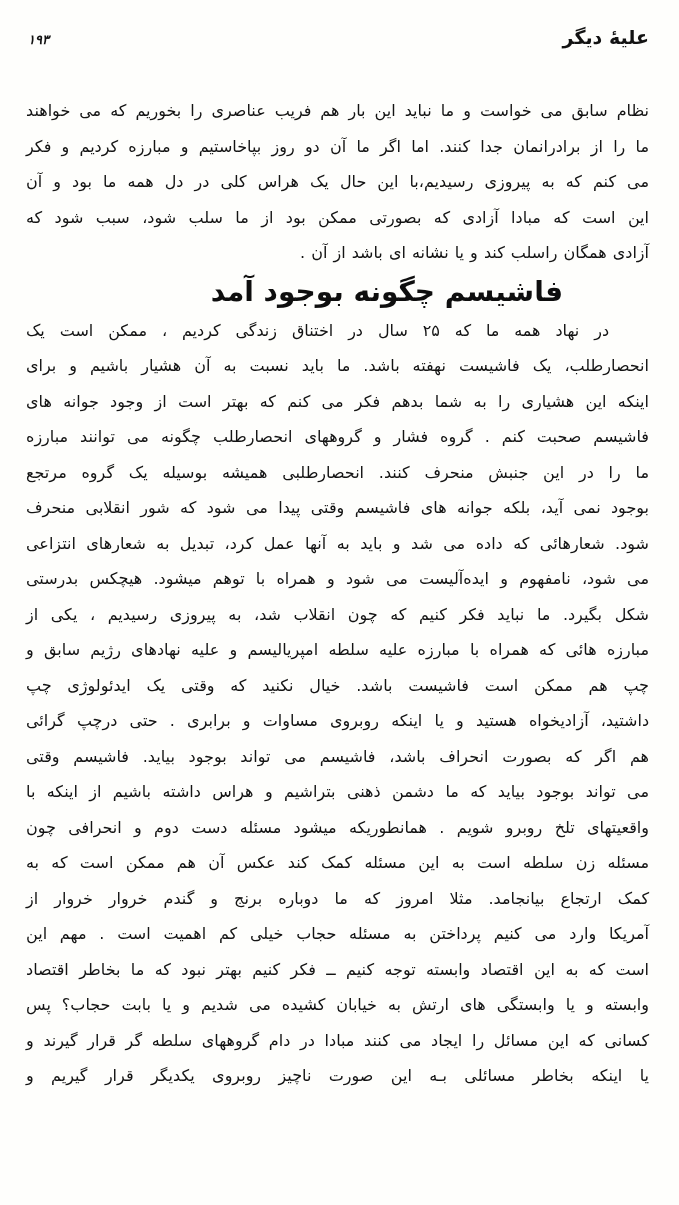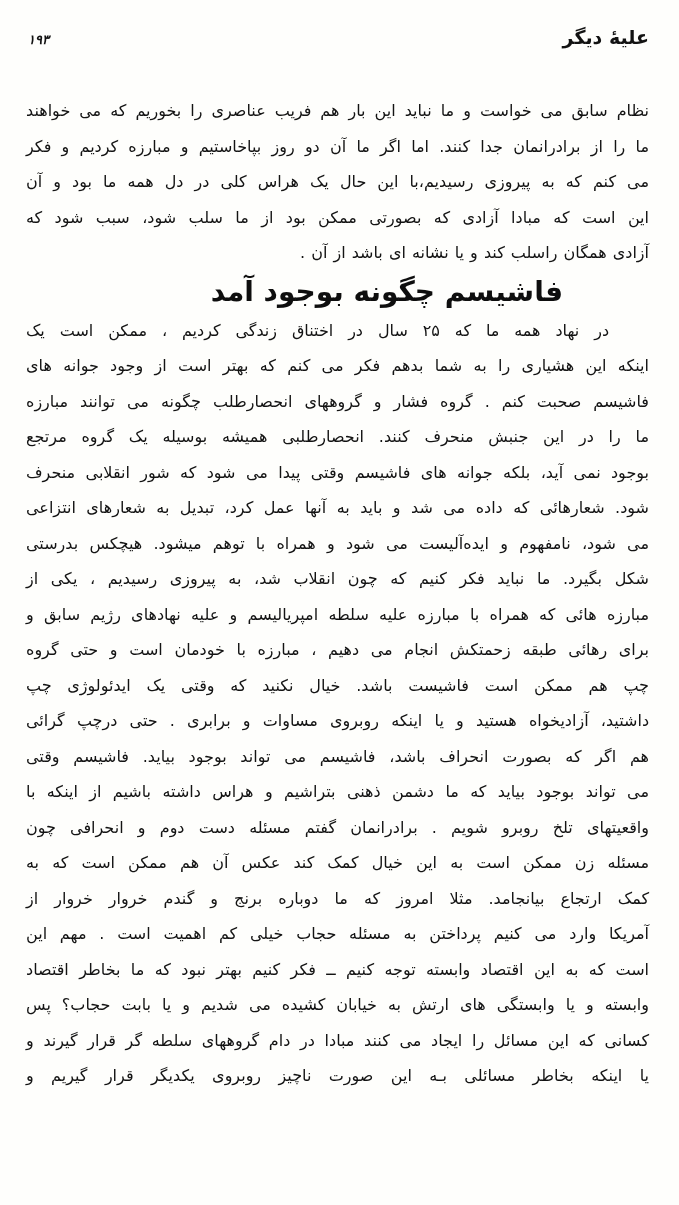--- a/index.html
+++ b/index.html
@@ -65,35 +65,35 @@
     <div class="page-number">۱۹۳</div>
   </div>
   <div class="body-text" id="text-body">
       <div class="line">نظام سابق می خواست و ما نباید این بار هم فریب عناصری را بخوریم که می خواهند</div>
       <div class="line">ما را از برادرانمان جدا کنند. اما اگر ما آن دو روز بپاخاستیم و مبارزه کردیم و فکر</div>
       <div class="line">می کنم که به پیروزی رسیدیم،با این حال یک هراس کلی در دل همه ما بود و آن</div>
       <div class="line">این است که مبادا آزادی که بصورتی ممکن بود از ما سلب شود، سبب شود که</div>
       <div class="line last">آزادی همگان راسلب کند و یا نشانه ای باشد از آن .</div>
       <div class="heading">فاشیسم چگونه بوجود آمد</div>
       <div class="line indent">در نهاد همه ما که ۲۵ سال در اختناق زندگی کردیم ، ممکن است یک</div>
+      <div class="line">انحصارطلب، یک فاشیست نهفته باشد. ما باید نسبت به آن هشیار باشیم و برای</div>
       <div class="line">اینکه این هشیاری را به شما بدهم فکر می کنم که بهتر است از وجود جوانه های</div>
       <div class="line">فاشیسم صحبت کنم . گروه فشار و گروههای انحصارطلب چگونه می توانند مبارزه</div>
       <div class="line">ما را در این جنبش منحرف کنند. انحصارطلبی همیشه بوسیله یک گروه مرتجع</div>
       <div class="line">بوجود نمی آید، بلکه جوانه های فاشیسم وقتی پیدا می شود که شور انقلابی منحرف</div>
       <div class="line">شود. شعارهائی که داده می شد و باید به آنها عمل کرد، تبدیل به شعارهای انتزاعی</div>
       <div class="line">می شود، نامفهوم و ایده‌آلیست می شود و همراه با توهم میشود. هیچکس بدرستی</div>
       <div class="line">شکل بگیرد. ما نباید فکر کنیم که چون انقلاب شد، به پیروزی رسیدیم ، یکی از</div>
       <div class="line">مبارزه هائی که همراه با مبارزه علیه سلطه امپریالیسم و علیه نهادهای رژیم سابق و</div>
-      <div class="line">برای رهائی طبقه زحمتکش انجام می دهیم ، مبارزه با خودمان است و حتی گروه</div>
       <div class="line">چپ هم ممکن است فاشیست باشد. خیال نکنید که وقتی یک ایدئولوژی چپ</div>
       <div class="line">داشتید، آزادیخواه هستید و یا اینکه روبروی مساوات و برابری . حتی درچپ گرائی</div>
       <div class="line">هم اگر که بصورت انحراف باشد، فاشیسم می تواند بوجود بیاید. فاشیسم وقتی</div>
       <div class="line">می تواند بوجود بیاید که ما دشمن ذهنی بتراشیم و هراس داشته باشیم از اینکه با</div>
-      <div class="line">واقعیتهای تلخ روبرو شویم . برادرانمان گفتم مسئله دست دوم و انحرافی چون</div>
-      <div class="line">مسئله زن ممکن است به این خیال کمک کند عکس آن هم ممکن است که به</div>
+      <div class="line">واقعیتهای تلخ روبرو شویم . همانطوریکه میشود مسئله دست دوم و انحرافی چون</div>
+      <div class="line">مسئله زن سلطه است به این مسئله کمک کند عکس آن هم ممکن است که به</div>
       <div class="line">کمک ارتجاع بیانجامد. مثلا امروز که ما دوباره برنج و گندم خروار خروار از</div>
       <div class="line">آمریکا وارد می کنیم پرداختن به مسئله حجاب خیلی کم اهمیت است . مهم این</div>
       <div class="line">است که به این اقتصاد وابسته توجه کنیم ــ فکر کنیم بهتر نبود که ما بخاطر اقتصاد</div>
       <div class="line">وابسته و یا وابستگی های ارتش به خیابان کشیده می شدیم و یا بابت حجاب؟ پس</div>
       <div class="line">کسانی که این مسائل را ایجاد می کنند مبادا در دام گروههای سلطه گر قرار گیرند و</div>
       <div class="line">یا اینکه بخاطر مسائلی بـه این صورت ناچیز روبروی یکدیگر قرار گیریم و</div>
     </div>
 </div>
 
 </body></html>

